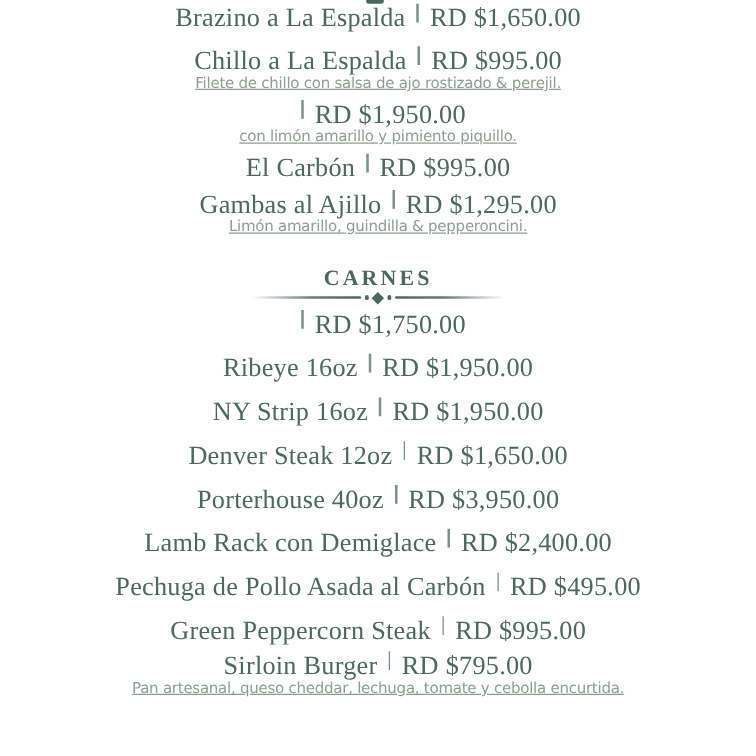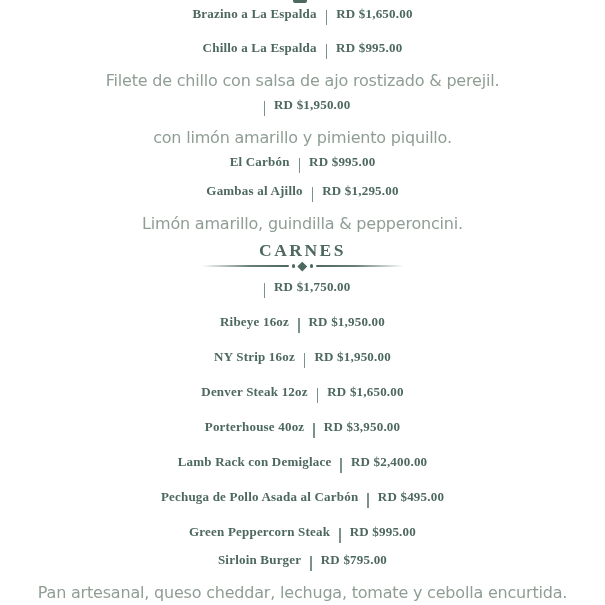--- a/index.html
+++ b/index.html
@@ -23,44 +23,45 @@
   }
   
   .top-frag {
     position: absolute; top: 0; left: 293px;
     width: 14px; height: 3px;
     background: var(--heading);
     border-radius: 0 0 2px 2px;
   }
   .item { text-align: center; }
   .item .line {
-    display: flex; align-items: flex-end; justify-content: center;
+    display: flex; align-items: flex-start; justify-content: center;
     font-family: "Liberation Serif", "DejaVu Serif", serif;
-    font-weight: 700; font-size: 13px; line-height: 22px;
+    font-weight: 400; font-size: 21px; line-height: 22px;
     letter-spacing: 0.2px;
     color: var(--heading);
     white-space: nowrap;
   }
   .sep {
     display: inline-block; width: 1.5px; height: 15px;
     background: var(--sep); margin: 0 9px;
   }
   .desc {
     font-family: "DejaVu Sans", "Liberation Sans", sans-serif;
-    font-size: 16px; line-height: 13px; letter-spacing: -0.2px;
-    color: var(--desc); margin-top: 15px;
+    font-size: 12px; line-height: 13px; letter-spacing: -0.2px;
+    color: var(--desc); margin-top: 1px;
     white-space: nowrap;
+    text-decoration: underline;
   }
   
   .item.sec-0 { margin-bottom: 12px; }
   .item.sec-0.with-desc { margin-bottom: 7px; }
   .item.sec-1 { margin-bottom: 13px; }
   .item.sec-1.with-desc { margin-bottom: 6px; }
 
-  .section-header { margin-top: 9px; margin-bottom: 6px; text-align: center; }
+  .section-header { margin-top: 23px; margin-bottom: 6px; text-align: center; }
   .section-title {
     font-family: "Liberation Serif", "DejaVu Serif", serif;
     font-weight: 700; font-size: 17.5px; line-height: 22px;
     letter-spacing: 2.5px; color: var(--heading);
   }
   .divider {
     display: flex; align-items: center; justify-content: center;
     height: 8px; margin-top: 1px;
   }
   .orn-line { width: 88px; height: 1.6px; border-radius: 1px; }

